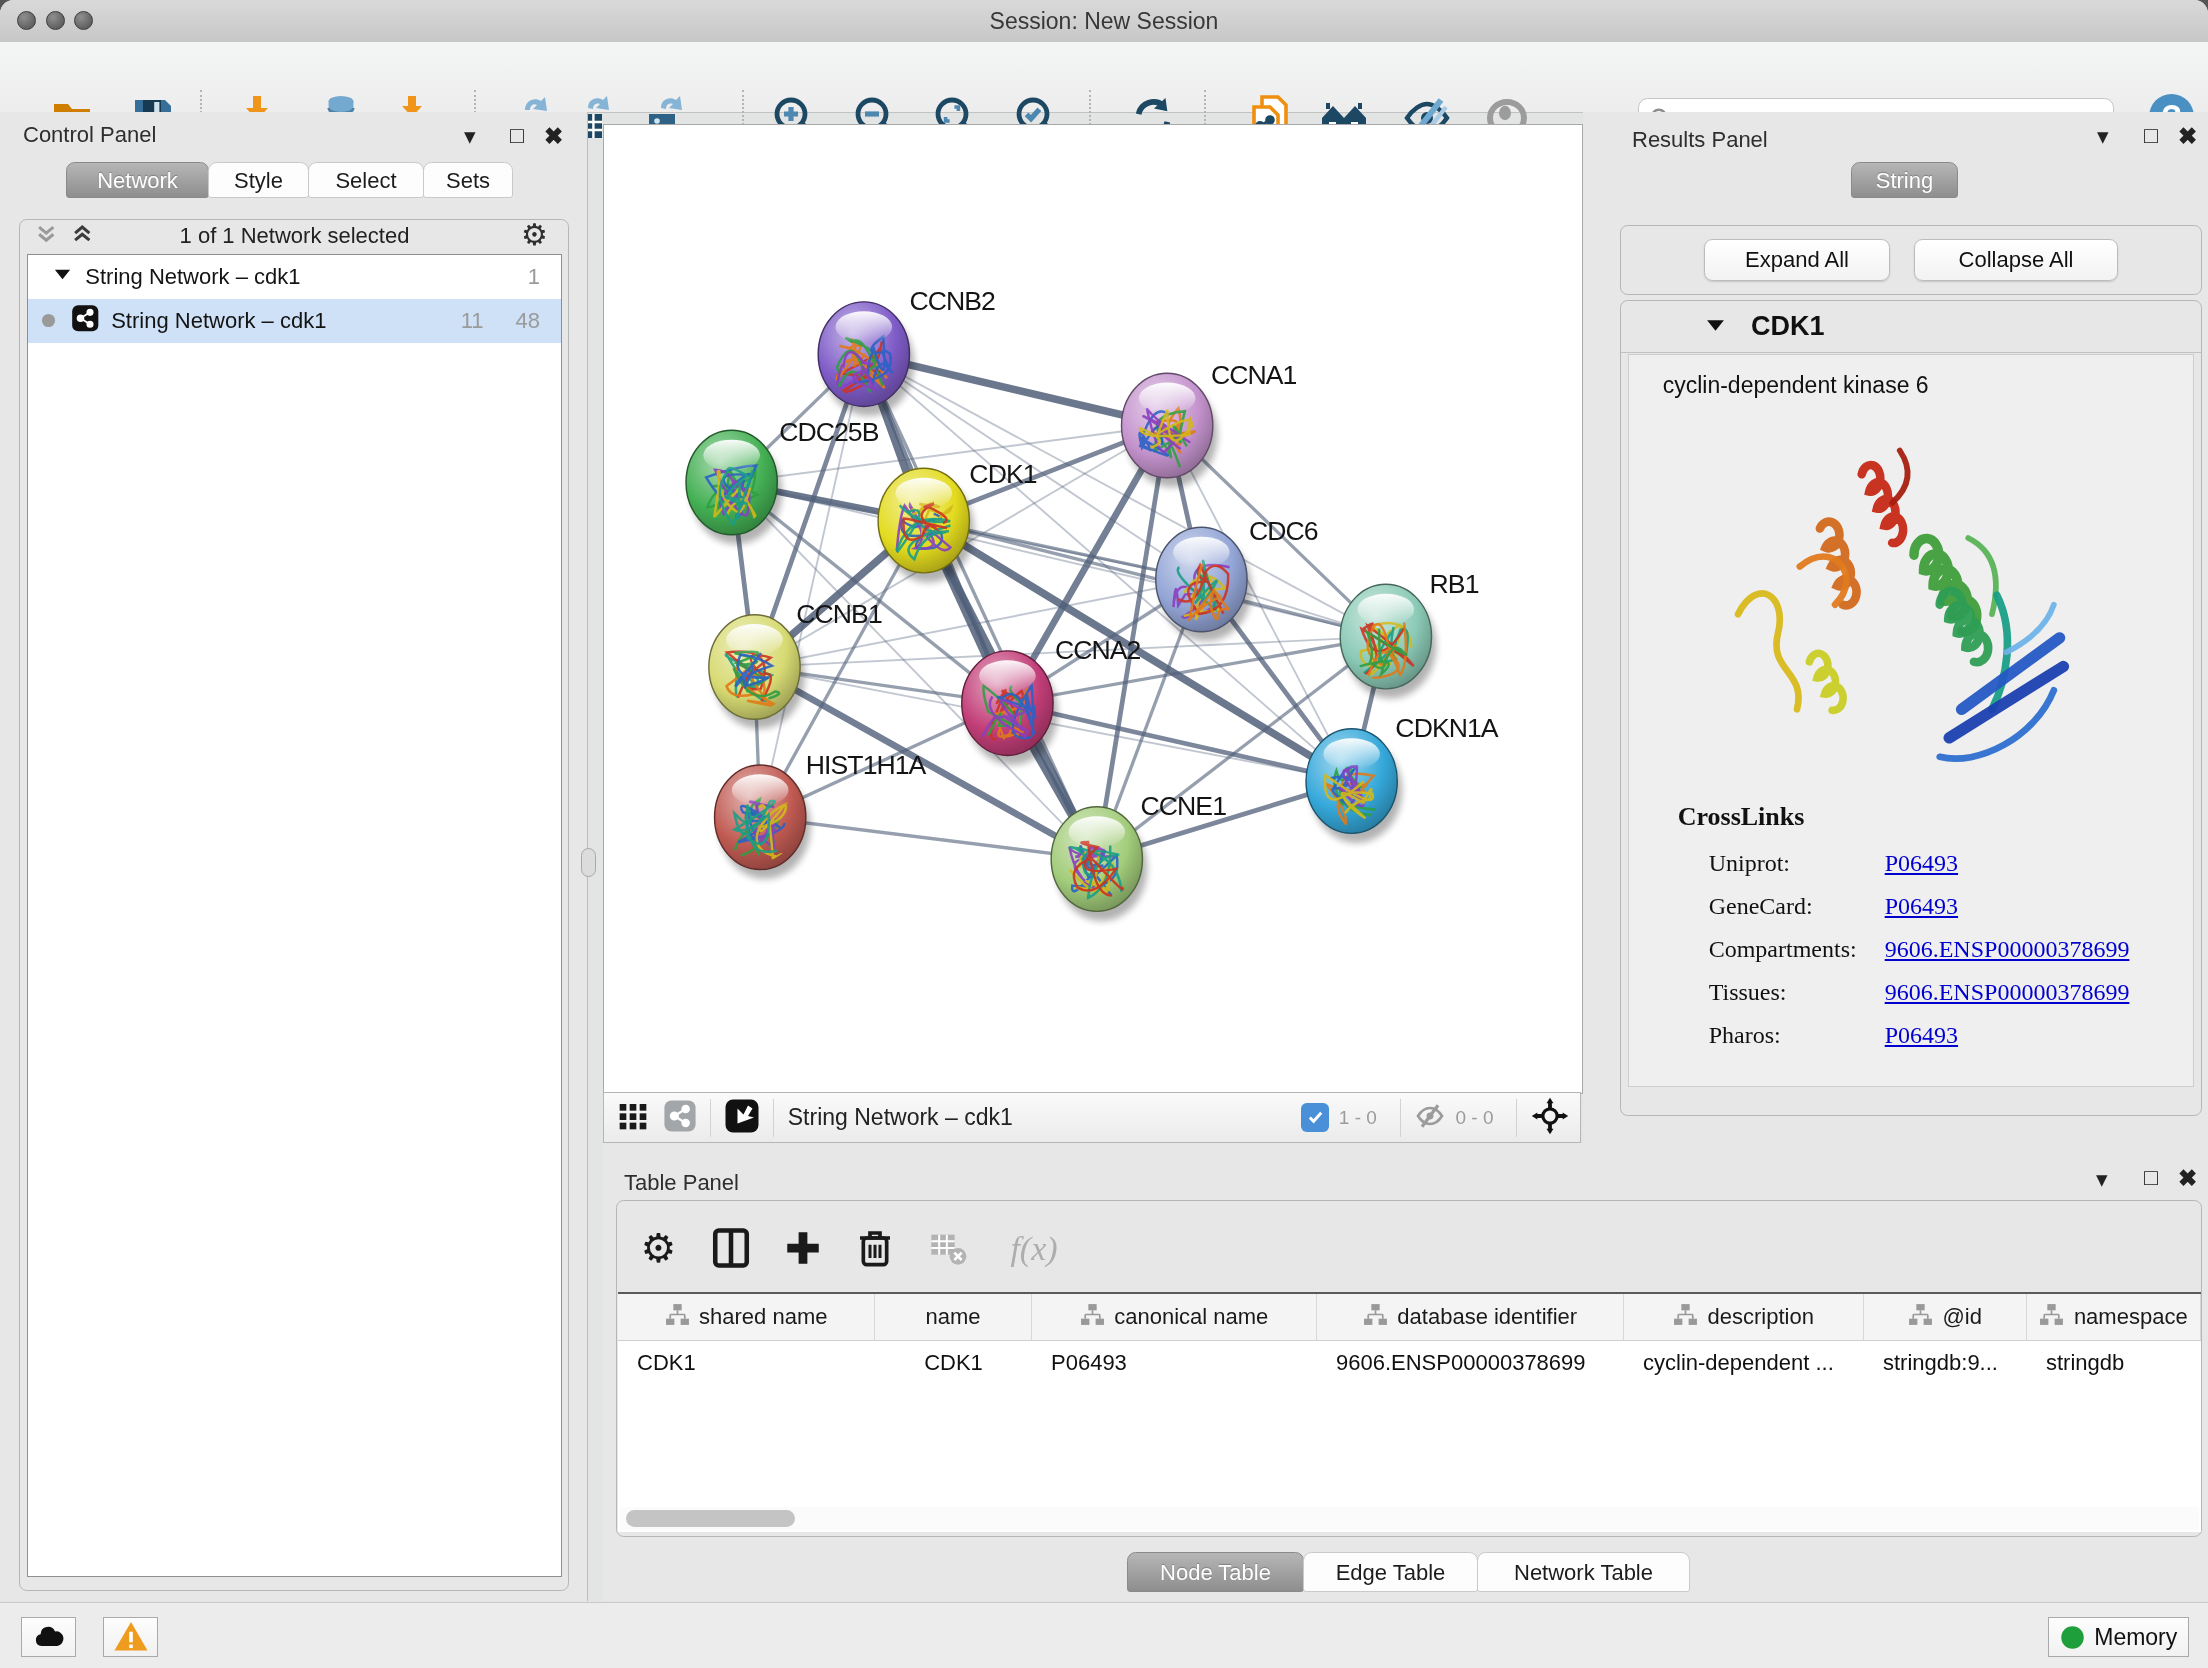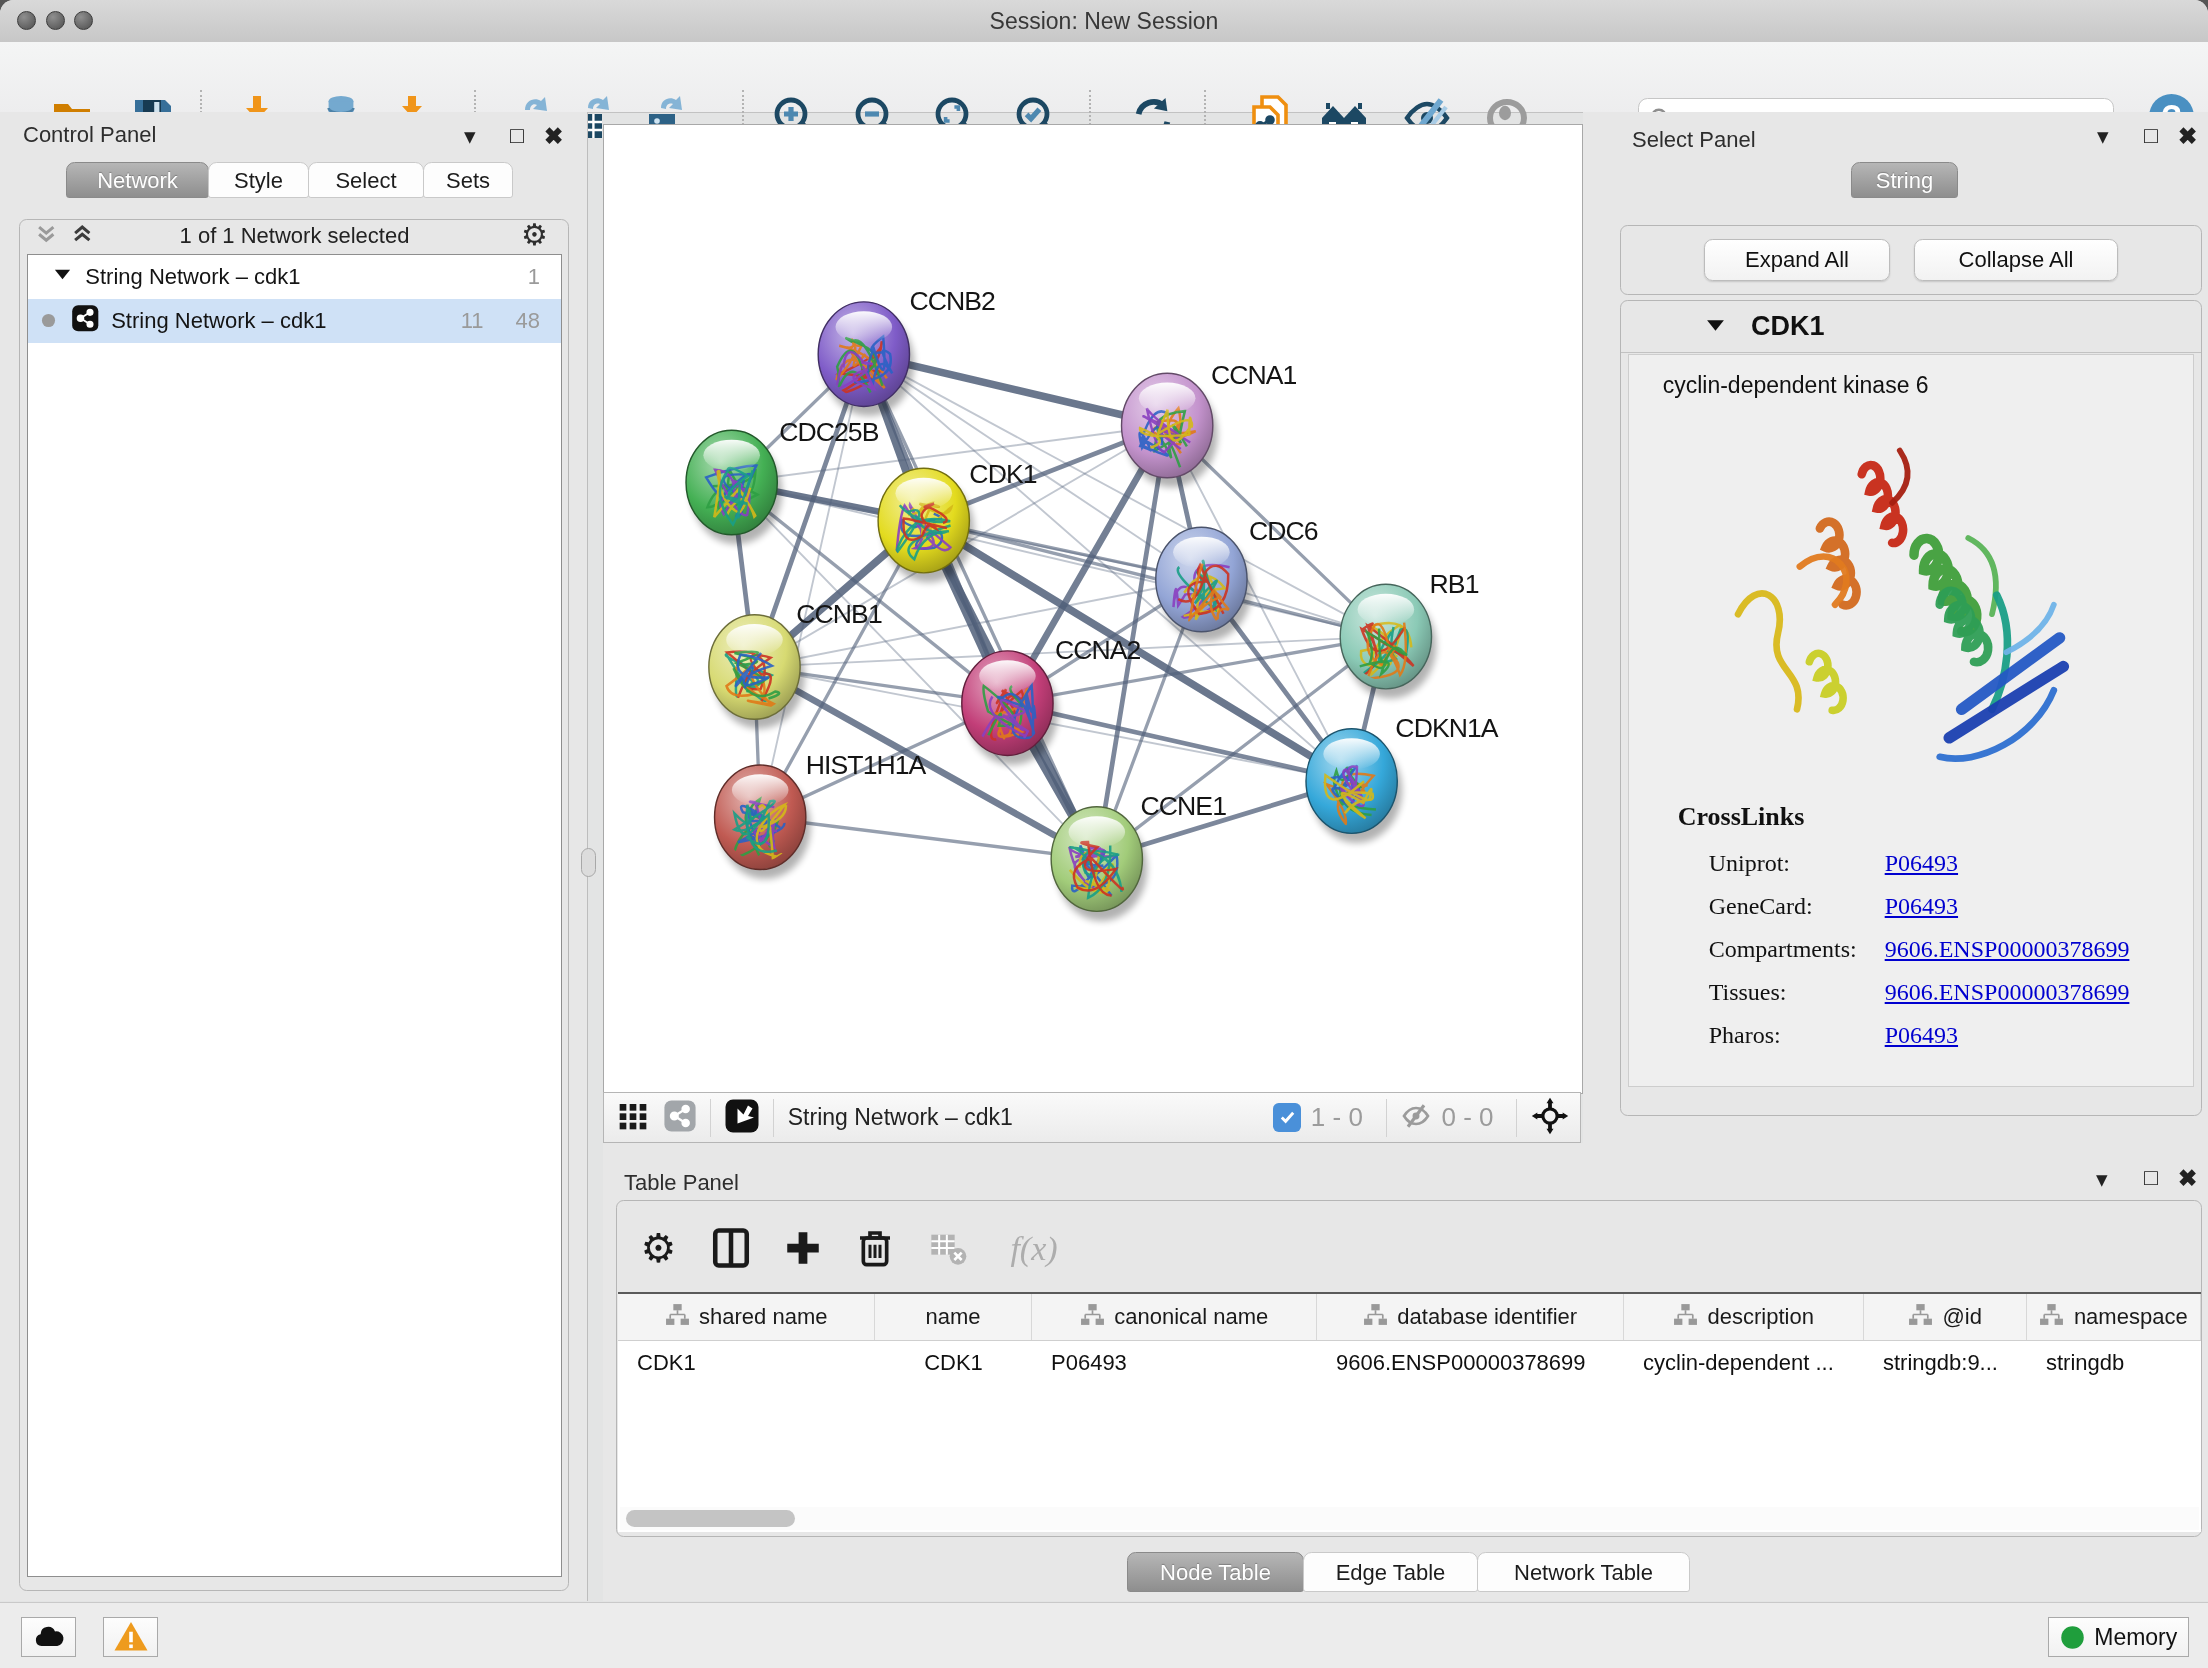--- a/index.html
+++ b/index.html
@@ -29,21 +29,21 @@
   .pushbtn{background:linear-gradient(#ffffff,#f2f2f2);border:1.9px solid #bcbcbc;border-radius:8.6px;font-size:22px;color:#111;
            font-family:"Liberation Sans",sans-serif;cursor:pointer;box-shadow:0 1px 1.9px rgba(0,0,0,.15);}
   
   .treerow{position:absolute;left:0;width:100%;height:44px;display:flex;align-items:center;font-size:22px;color:#141414;cursor:pointer;}
   .treerow .cnt{color:#9a9a9a;}
   .sel{background:#cfe1f6;}
   
   .netbar{left:603px;top:1092px;width:978px;height:51px;background:linear-gradient(#fafafa,#ebebeb);
           border:1px solid #b5b5b5;box-sizing:border-box;display:flex;align-items:center;}
   .nb-sep{width:0;height:38px;border-left:1.9px solid #d2d2d2;margin:0 13.3px;}
-  .nb-txt{font-size:26px;color:#9b9b9b;}
+  .nb-txt{font-size:19px;color:#9b9b9b;}
   
   .xl-row{display:flex;height:43px;align-items:center;font-family:"Liberation Serif",serif;font-size:24px;}
   .xl-label{width:176px;color:#111;}
   .xl-link{color:#0000cf;text-decoration:underline;cursor:pointer;}
   
   .tpbtn{position:absolute;top:1219px;width:57px;height:57px;border:none;background:transparent;display:flex;align-items:center;justify-content:center;cursor:pointer;}
   .thead{position:absolute;left:618px;top:1294px;width:1583px;height:46px;background:#f4f4f4;border-bottom:1.9px solid #cfcfcf;display:flex;}
   .thcell{display:flex;align-items:center;justify-content:center;gap:9.5px;font-size:22px;color:#1a1a1a;border-right:1.9px solid #d8d8d8;box-sizing:border-box;cursor:pointer;}
   .trow{position:absolute;left:618px;top:1341px;width:1583px;height:44px;display:flex;}
   .tdcell{font-size:22px;color:#111;display:flex;align-items:center;box-sizing:border-box;padding-left:19px;cursor:default;}
@@ -643,21 +643,21 @@
             <polygon points="12,23.5 9.8,20 14.2,20" fill="#111"></polygon>
             <polygon points="0.5,12 4,9.8 4,14.2" fill="#111"></polygon>
             <polygon points="23.5,12 20,9.8 20,14.2" fill="#111"></polygon>
           </svg></span>
     </span>
   </div>
   <span class="abs pill" style="left:1584px;top:620px;width:13.3px;height:27px"></span>
   <span class="abs pill" style="left:1396px;top:1151px;width:27px;height:12.4px"></span>
 
   <div class="abs" style="left:1583px;top:112px;width:626px;height:1489px;background:#e7e7e7">
-    <div class="abs ptitle" style="left:49px;top:15px">Select Panel</div>
+    <div class="abs ptitle" style="left:49px;top:15px">Results Panel</div>
     <span class="abs phdr-ic" style="left:514px;top:11.4px">▾</span>
     <span class="abs phdr-ic" style="left:561px;top:9.5px">□</span>
     <span class="abs phdr-ic" style="left:595px;top:10.5px;font-weight:bold">✖</span>
     <div class="abs tab active" style="left:269px;top:50px;width:107px">String</div>
     <div class="abs gbox" style="left:37px;top:113px;width:582px;height:70px;display:flex;align-items:center;justify-content:center;gap:24px">
       <button class="pushbtn" style="width:186px;height:42px">Expand All</button>
       <button class="pushbtn" style="width:204px;height:42px">Collapse All</button>
     </div>
     <div class="abs gbox" style="left:37px;top:188px;width:582px;height:816px">
       <div style="height:51px;border-bottom:1.9px solid #c2c2c2;display:flex;align-items:center">

